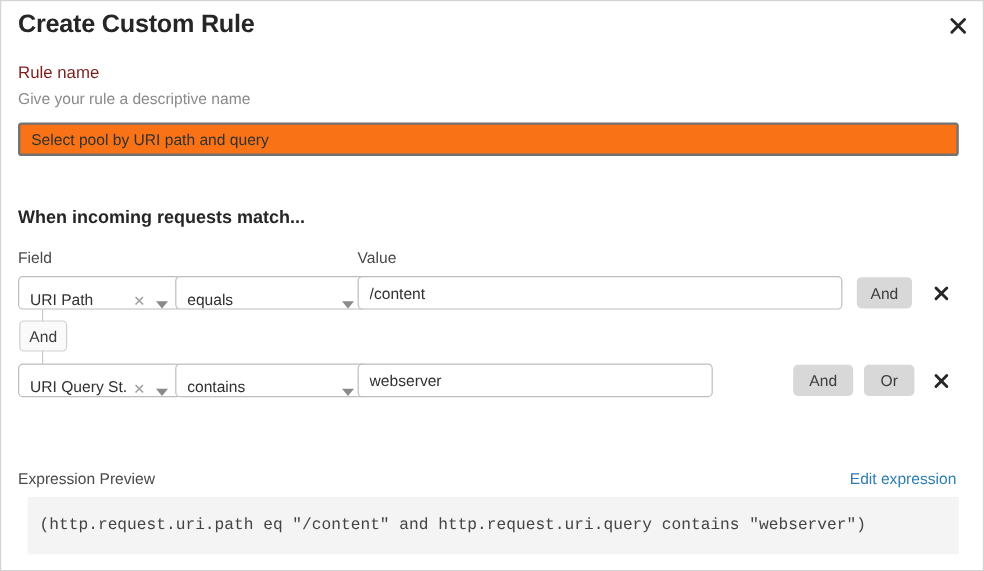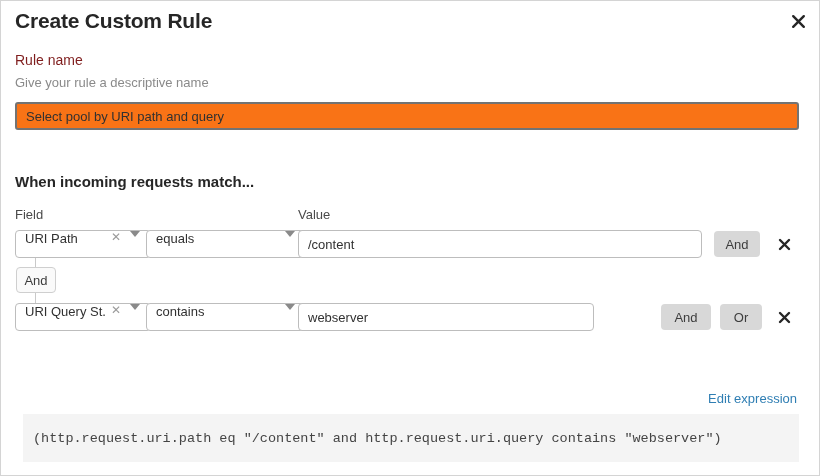--- a/index.html
+++ b/index.html
@@ -106,21 +106,21 @@
   .cond-row.r2 { top: 302px; }
 
   .sel {
     position: absolute;
     box-sizing: border-box;
     height: 28px;
     border: 1px solid #bdbdbd;
     border-radius: 4px;
     background: #fff;
     display: flex;
-    align-items: flex-start;
+    align-items: flex-end;
     cursor: pointer;
   }
   .sel .sel-text {
     flex: 1;
     font-size: 13px;
     color: #313131;
     padding-left: 9px;
     white-space: nowrap;
     overflow: hidden;
   }
@@ -334,19 +334,20 @@
     <button class="logic-btn and2">And</button>
     <button class="logic-btn or2">Or</button>
 
     <div class="del-btn d2">
       <svg width="13" height="13" viewBox="0 0 13 13" aria-hidden="true">
         <path d="M2 2 L11 11 M11 2 L2 11" stroke="#262626" stroke-width="2.4" stroke-linecap="round"></path>
       </svg>
     </div>
   </div>
 
+  <div class="expr-label">Expression Preview</div>
   <a class="expr-edit">Edit expression</a>
 
   <div class="expr-box">
     <div class="expr-code">(http.request.uri.path eq "/content" and http.request.uri.query contains "webserver")</div>
   </div>
 
 </div>
 
 </body></html>

